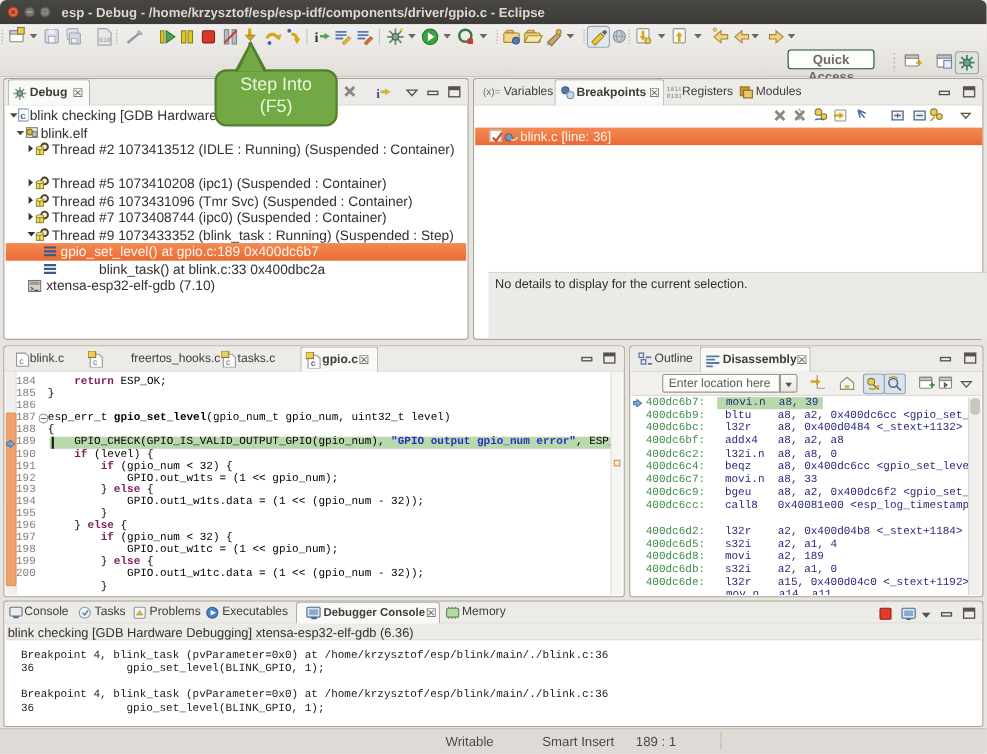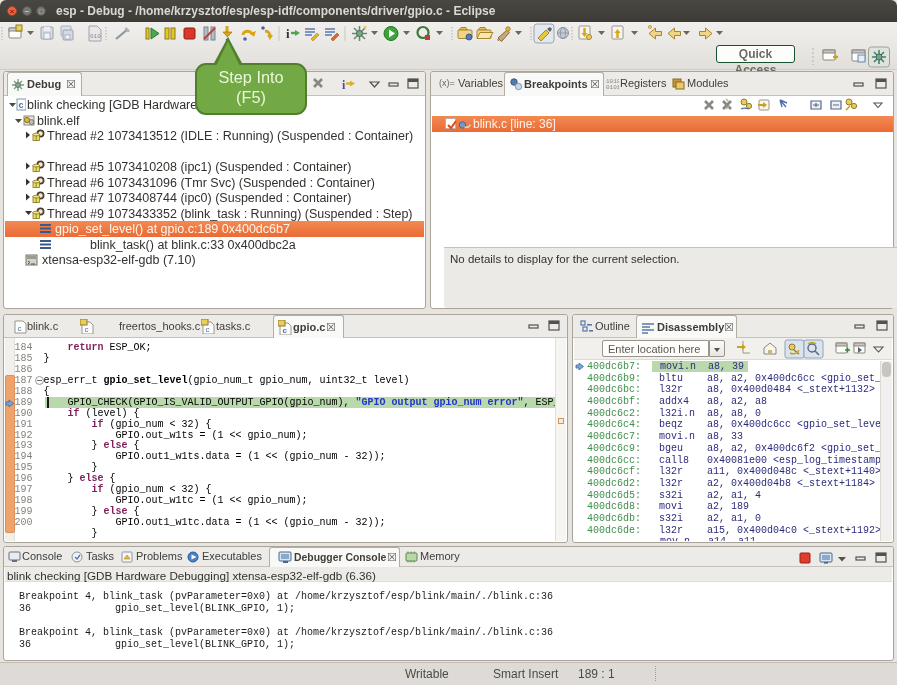--- a/index.html
+++ b/index.html
@@ -538,21 +538,20 @@
     <div class="dl" style="left:13px; top:0px;"><span class="addr">400dc6b7:</span></div>
     <div class="dl" style="left:86px; top:0px;"><span class="insn">movi.n&nbsp;&nbsp;a8, 39</span></div>
     <div class="dl" style="left:13px; top:11.7px;"><span class="addr">400dc6b9:</span><span class="insn">&nbsp;&nbsp;&nbsp;bltu&nbsp;&nbsp;&nbsp;&nbsp;a8, a2, 0x400dc6cc &lt;gpio_set_</span></div>
     <div class="dl" style="left:13px; top:23.4px;"><span class="addr">400dc6bc:</span><span class="insn">&nbsp;&nbsp;&nbsp;l32r&nbsp;&nbsp;&nbsp;&nbsp;a8, 0x400d0484 &lt;_stext+1132&gt;</span></div>
     <div class="dl" style="left:13px; top:35.1px;"><span class="addr">400dc6bf:</span><span class="insn">&nbsp;&nbsp;&nbsp;addx4&nbsp;&nbsp;&nbsp;a8, a2, a8</span></div>
     <div class="dl" style="left:13px; top:46.8px;"><span class="addr">400dc6c2:</span><span class="insn">&nbsp;&nbsp;&nbsp;l32i.n&nbsp;&nbsp;a8, a8, 0</span></div>
     <div class="dl" style="left:13px; top:58.4px;"><span class="addr">400dc6c4:</span><span class="insn">&nbsp;&nbsp;&nbsp;beqz&nbsp;&nbsp;&nbsp;&nbsp;a8, 0x400dc6cc &lt;gpio_set_leve</span></div>
     <div class="dl" style="left:13px; top:70.1px;"><span class="addr">400dc6c7:</span><span class="insn">&nbsp;&nbsp;&nbsp;movi.n&nbsp;&nbsp;a8, 33</span></div>
     <div class="dl" style="left:13px; top:81.8px;"><span class="addr">400dc6c9:</span><span class="insn">&nbsp;&nbsp;&nbsp;bgeu&nbsp;&nbsp;&nbsp;&nbsp;a8, a2, 0x400dc6f2 &lt;gpio_set_</span></div>
     <div class="dl" style="left:13px; top:93.5px;"><span class="addr">400dc6cc:</span><span class="insn">&nbsp;&nbsp;&nbsp;call8&nbsp;&nbsp;&nbsp;0x40081e00 &lt;esp_log_timestamp</span></div>
-    <div class="dl" style="left:13px; top:105.2px;"><span class="addr">400dc6cf:</span><span class="insn">&nbsp;&nbsp;&nbsp;l32r&nbsp;&nbsp;&nbsp;&nbsp;a11, 0x400d048c &lt;_stext+1140&gt;</span></div>
     <div class="dl" style="left:13px; top:116.9px;"><span class="addr">400dc6d2:</span><span class="insn">&nbsp;&nbsp;&nbsp;l32r&nbsp;&nbsp;&nbsp;&nbsp;a2, 0x400d04b8 &lt;_stext+1184&gt;</span></div>
     <div class="dl" style="left:13px; top:128.6px;"><span class="addr">400dc6d5:</span><span class="insn">&nbsp;&nbsp;&nbsp;s32i&nbsp;&nbsp;&nbsp;&nbsp;a2, a1, 4</span></div>
     <div class="dl" style="left:13px; top:140.3px;"><span class="addr">400dc6d8:</span><span class="insn">&nbsp;&nbsp;&nbsp;movi&nbsp;&nbsp;&nbsp;&nbsp;a2, 189</span></div>
     <div class="dl" style="left:13px; top:152px;"><span class="addr">400dc6db:</span><span class="insn">&nbsp;&nbsp;&nbsp;s32i&nbsp;&nbsp;&nbsp;&nbsp;a2, a1, 0</span></div>
     <div class="dl" style="left:13px; top:163.7px;"><span class="addr">400dc6de:</span><span class="insn">&nbsp;&nbsp;&nbsp;l32r&nbsp;&nbsp;&nbsp;&nbsp;a15, 0x400d04c0 &lt;_stext+1192&gt;</span></div>
     <div class="dl" style="left:86px; top:175.4px;"><span class="insn">mov.n&nbsp;&nbsp;&nbsp;a14, a11</span></div>
 
     <div style="position:absolute; right:0; top:0; width:12px; height:100%; background:#f1f0ee; border-left:1px solid #ddd9d3;"></div>
     <div style="position:absolute; right:1.5px; top:1px; width:9px; height:15px; background:#c9c5c0; border-radius:4px;"></div>
   </div>

